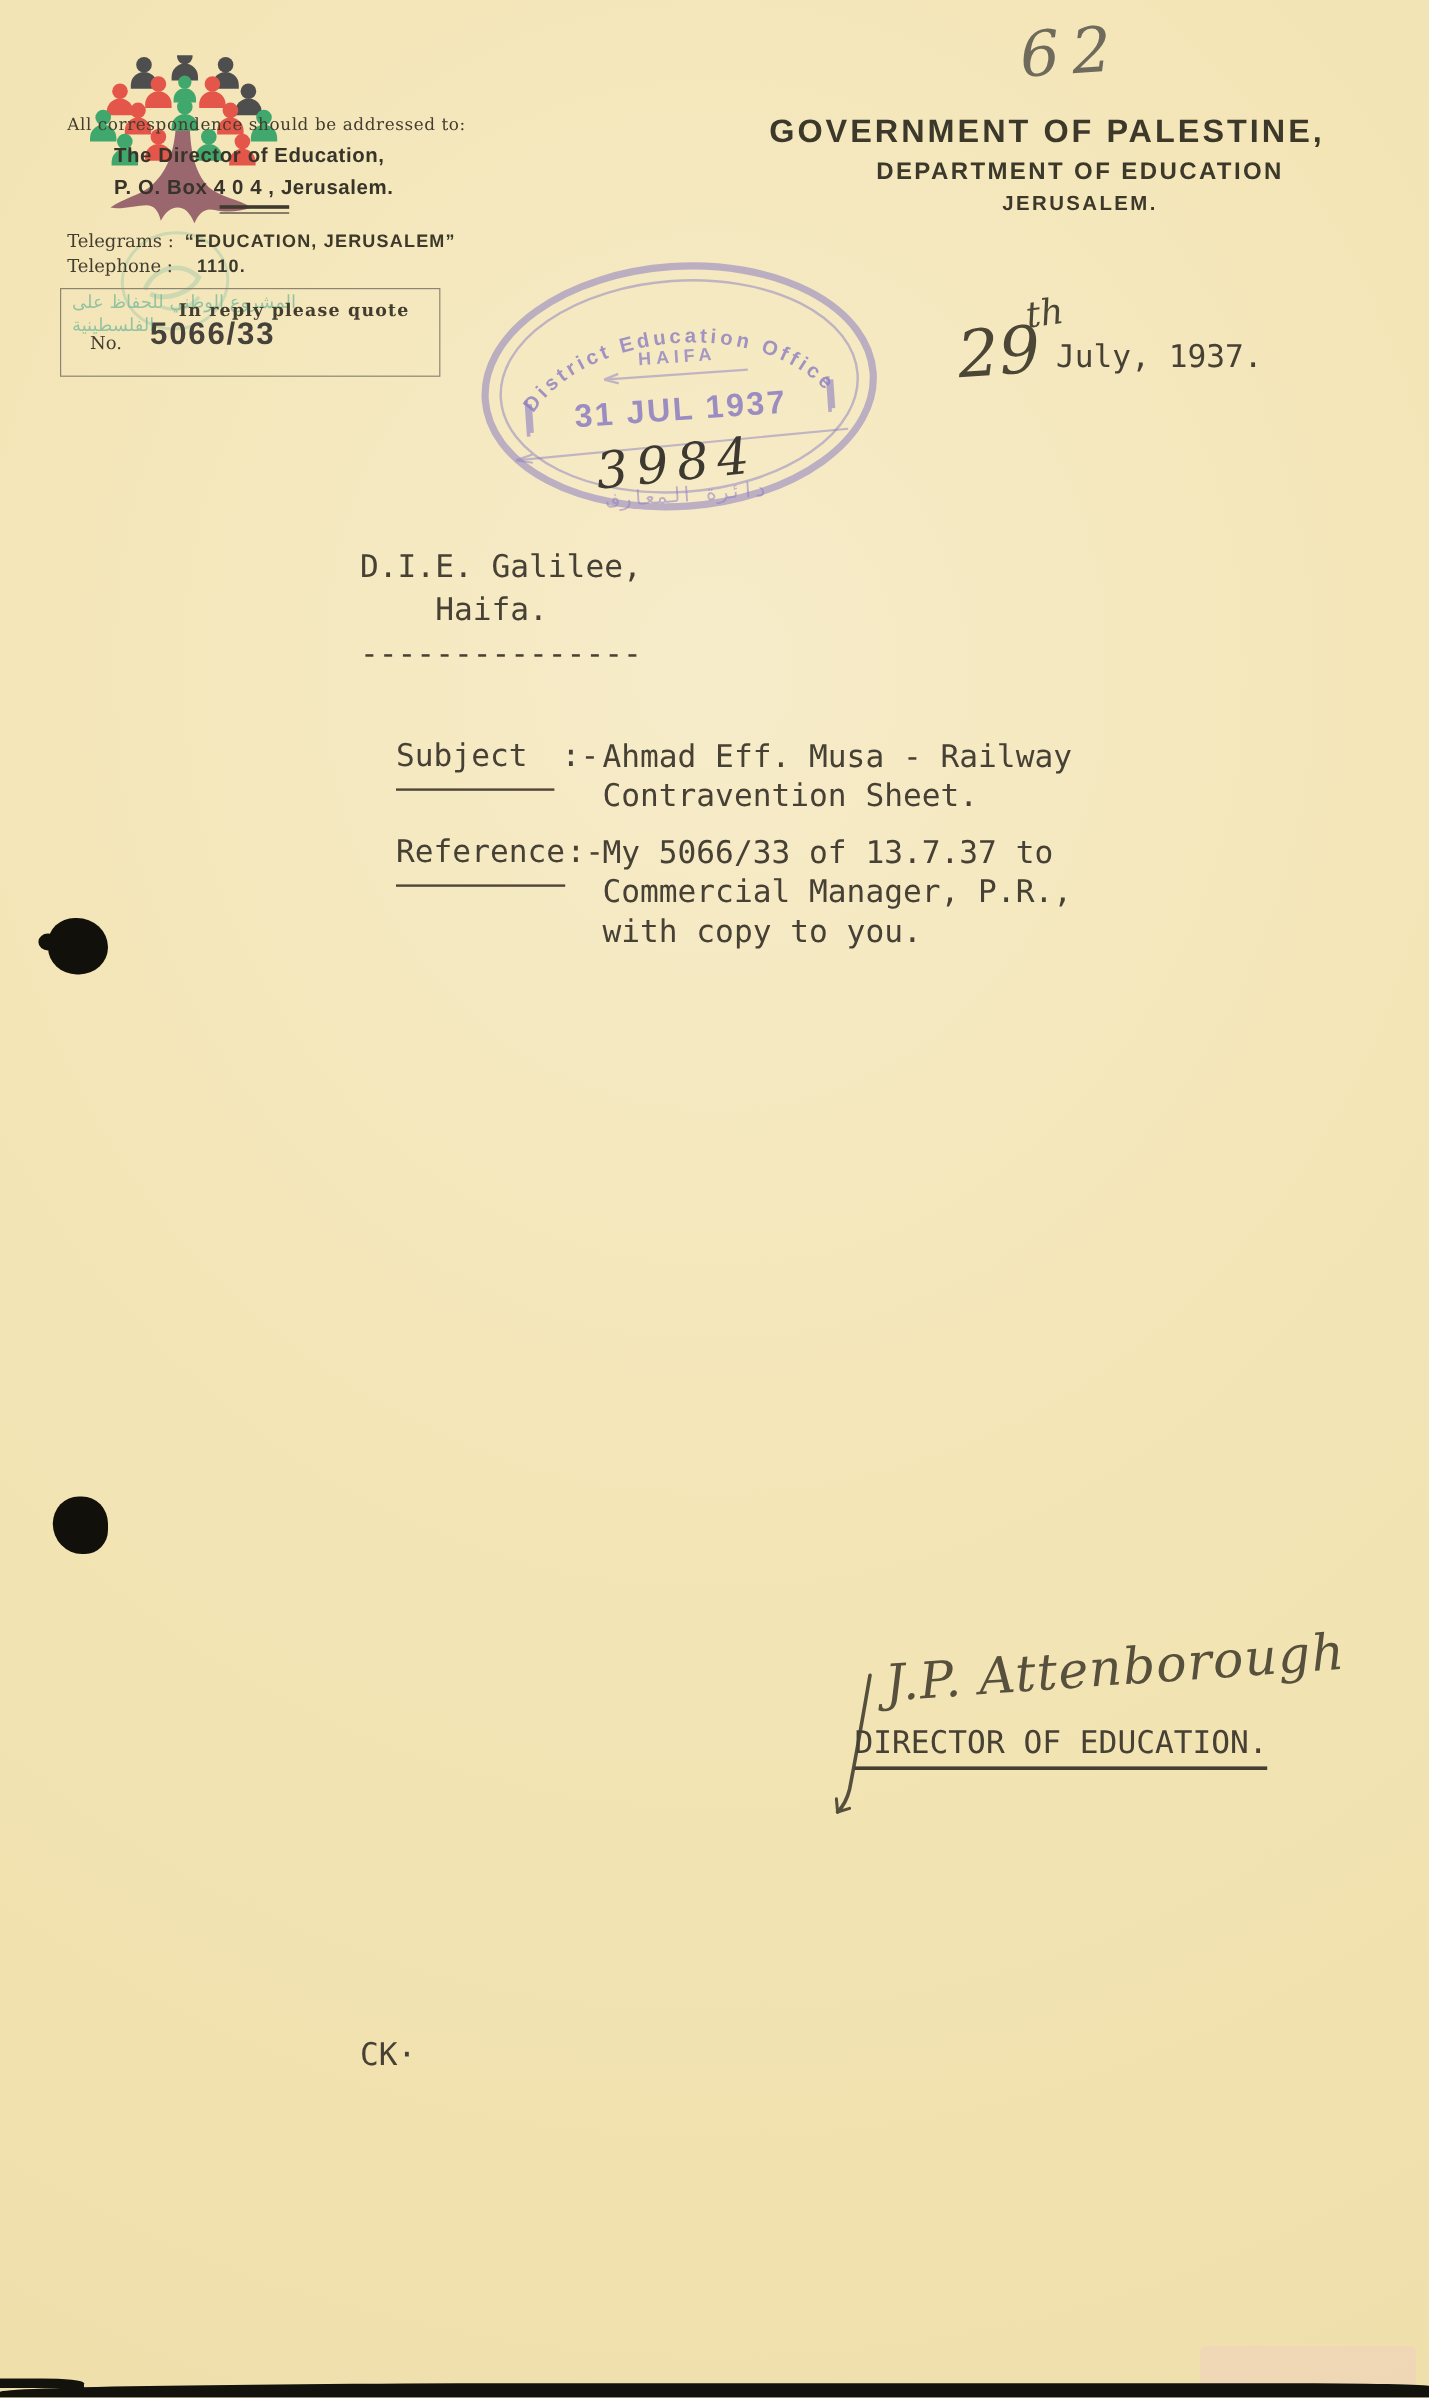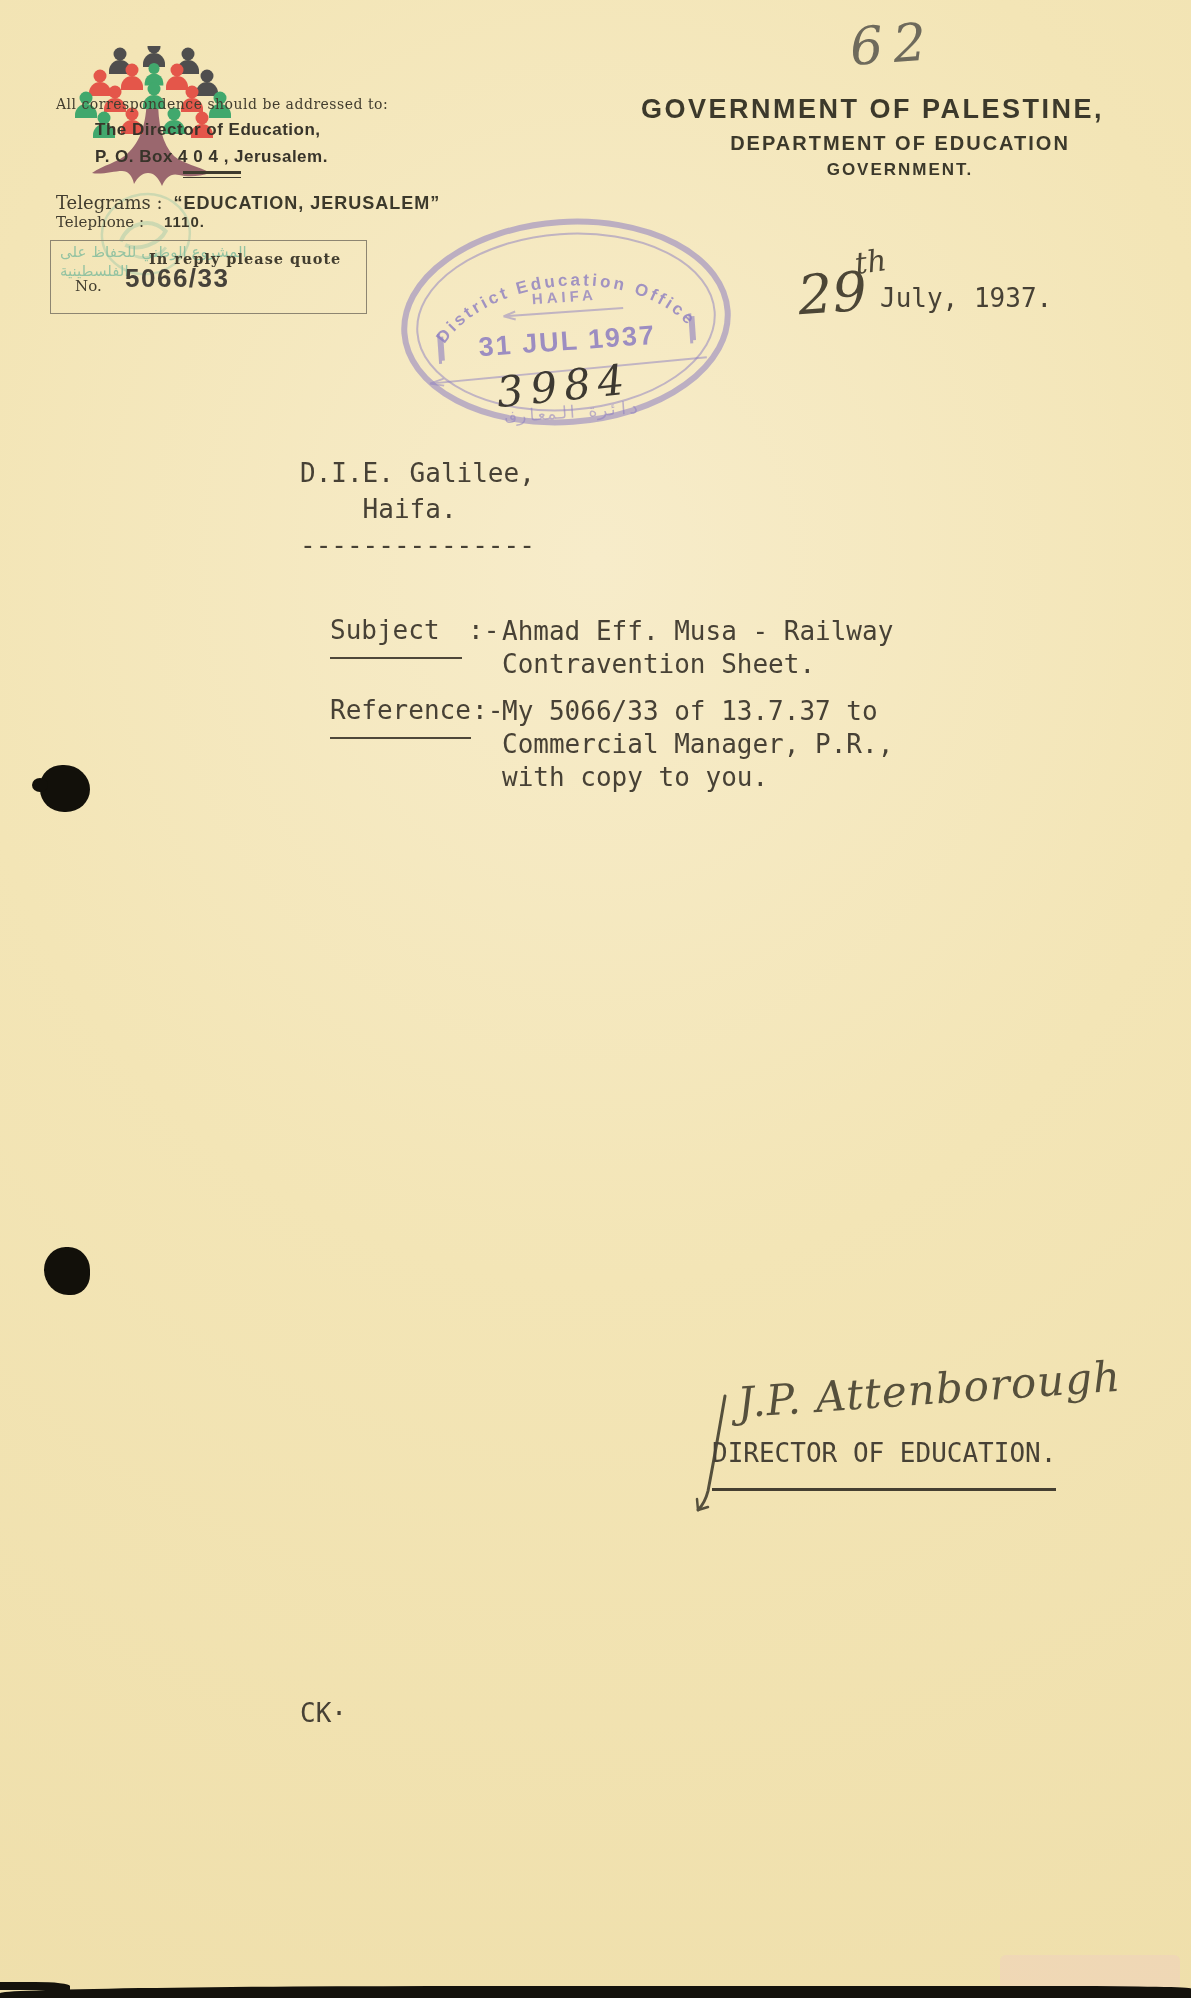--- a/index.html
+++ b/index.html
@@ -10,21 +10,21 @@
     font-family:"DejaVu Sans Mono", monospace;
   }
   .abs{position:absolute;}
   .typed{font-family:"DejaVu Sans Mono", monospace;color:#474135;}
   .typed-lines{white-space:pre;}
   .serif{font-family:"DejaVu Serif", serif;color:#423d2f;}
   .sans{font-family:"Liberation Sans", sans-serif;color:#3c392b;}
   .hand{font-family:"DejaVu Serif", serif;font-style:italic;color:#56503c;}
   .pencil{font-family:"DejaVu Serif", serif;font-style:italic;color:#6e6a5c;}
   .underline-label{border-bottom:2px solid #4e4739;padding-bottom:12px;}
-  .sig-title{border-bottom:3px solid #453f31;padding-bottom:20px;}
+  .sig-title{border-bottom:3px solid #453f31;padding-bottom:4px;}
   .hole{background:#12100a;}
   .hole::before{content:"";position:absolute;background:#12100a;border-radius:50%;}
   .bottom-strip{background:#14120c;}
   .refbox{border:1.5px solid #8d8571;}
   .wm-green{color:#84bd9e;font-family:"DejaVu Sans", "Liberation Sans", sans-serif;}
 </style>
 </head>
 <body>
 
 <div id="canvas">
@@ -63,40 +63,40 @@
   <svg class="abs" style="left:96px;top:190px;opacity:.38;transform:rotate(-8deg);" width="100" height="90" viewBox="0 0 100 90">
     <ellipse cx="50" cy="44" rx="44" ry="40" fill="none" stroke="#8fc4a6" stroke-width="2.5"></ellipse>
     <path d="M24,48 C34,30 58,28 70,44 C62,56 40,60 28,52" fill="none" stroke="#8fc4a6" stroke-width="4"></path>
     <path d="M36,64 C46,70 60,68 68,60" fill="none" stroke="#8fc4a6" stroke-width="3"></path>
   </svg>
 
   <div class="abs serif" style="left:56px;top:96px;font-size:14px;letter-spacing:.5px;">All correspondence should be addressed to:</div>
   <div class="abs sans" style="left:95px;top:120px;font-size:17px;font-weight:bold;letter-spacing:.5px;color:#38342a;">The Director of Education,</div>
   <div class="abs sans" style="left:95px;top:147px;font-size:17px;font-weight:bold;letter-spacing:.5px;color:#38342a;">P. O. Box 4 0 4 ,  Jerusalem.</div>
   <div class="abs" style="left:183px;top:171px;width:58px;height:3px;border-top:3px solid #3e3a2e;border-bottom:1px solid #3e3a2e;"></div>
-  <div class="abs" style="left:56px;top:192px;font-size:18px;">
+  <div class="abs" style="left:56px;top:192px;font-size:15px;">
     <span class="serif">Telegrams :</span>
     <span class="sans" style="font-weight:bold;letter-spacing:1px;">“EDUCATION,  JERUSALEM”</span>
   </div>
   <div class="abs" style="left:56px;top:213px;font-size:15px;">
     <span class="serif">Telephone :</span>
     <span class="sans" style="font-weight:bold;letter-spacing:1px;margin-left:11px;">1110.</span>
   </div>
 
   <div class="abs refbox" style="left:50px;top:240px;width:315px;height:72px;"></div>
   <div class="abs wm-green" style="left:60px;top:243px;font-size:15px;opacity:.85;">المشروع الوطني للحفاظ على</div>
   <div class="abs wm-green" style="left:60px;top:262px;font-size:15px;opacity:.85;">الفلسطينية</div>
   <div class="abs serif" style="left:137px;top:250px;font-size:14.5px;font-weight:bold;letter-spacing:1px;margin-left:12px;">In reply please quote</div>
   <div class="abs serif" style="left:75px;top:277px;font-size:15px;">No.</div>
   <div class="abs sans" style="left:125px;top:263px;font-size:26px;font-weight:bold;letter-spacing:1.5px;color:#46423a;">5066/33</div>
 
   <div class="abs pencil" style="left:850px;top:14px;font-size:52px;letter-spacing:10px;transform:rotate(-4deg);">62</div>
   <div class="abs sans" style="left:640px;top:94px;width:465px;text-align:center;font-size:27px;font-weight:bold;letter-spacing:2.5px;">GOVERNMENT OF PALESTINE,</div>
   <div class="abs sans" style="left:670px;top:132px;width:460px;text-align:center;font-size:20px;font-weight:bold;letter-spacing:2px;">DEPARTMENT OF EDUCATION</div>
-  <div class="abs sans" style="left:670px;top:160px;width:460px;text-align:center;font-size:17px;font-weight:bold;letter-spacing:2px;">GOVERNMENT.</div>
+  <div class="abs sans" style="left:670px;top:160px;width:460px;text-align:center;font-size:17px;font-weight:bold;letter-spacing:2px;">JERUSALEM.</div>
 
   <div class="abs hand" style="left:798px;top:262px;font-size:54px;color:#4c4636;transform:rotate(-4deg);">29</div>
   <div class="abs hand" style="left:855px;top:244px;font-size:30px;color:#4c4636;transform:rotate(-8deg);">th</div>
   <div class="abs typed" style="left:880px;top:283px;font-size:26px;">July, 1937.</div>
 
   <svg class="abs" style="left:392px;top:210px;transform:rotate(-4deg);" width="348" height="224" viewBox="0 0 348 224">
     <ellipse cx="174" cy="112" rx="162" ry="100" fill="none" stroke="#8c7dc1" stroke-width="6" opacity="0.55"></ellipse>
     <ellipse cx="174" cy="112" rx="149" ry="88" fill="none" stroke="#8c7dc1" stroke-width="2" opacity="0.5"></ellipse>
     <path id="stampArc" d="M44,138 A136,88 0 0 1 304,138" fill="none"></path>
     <text font-family="Liberation Sans, sans-serif" font-size="17" font-weight="bold" letter-spacing="3" fill="#8c7dc1" opacity="0.8">

